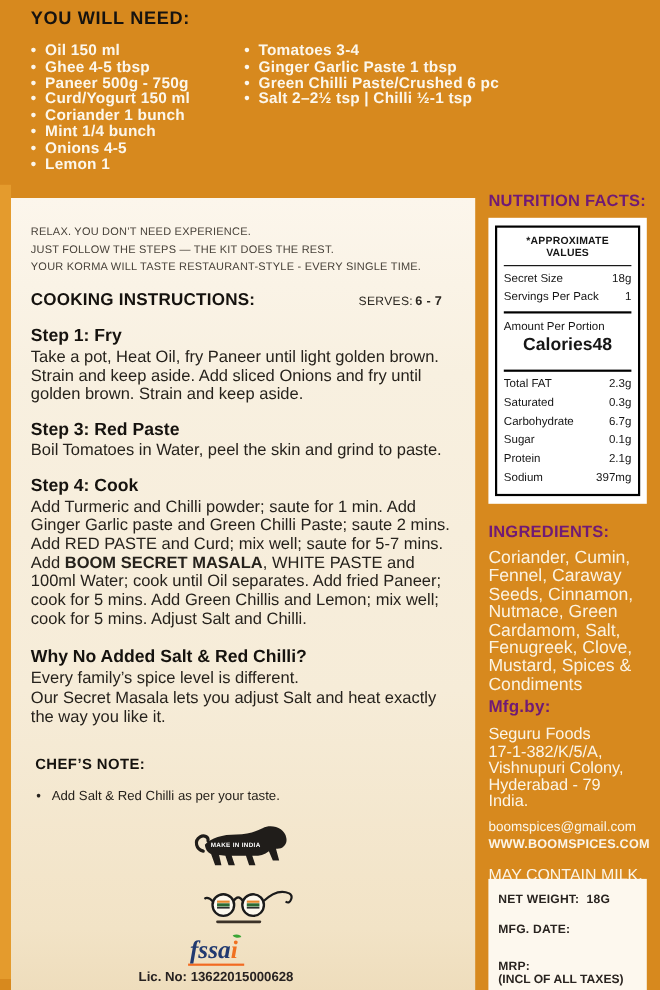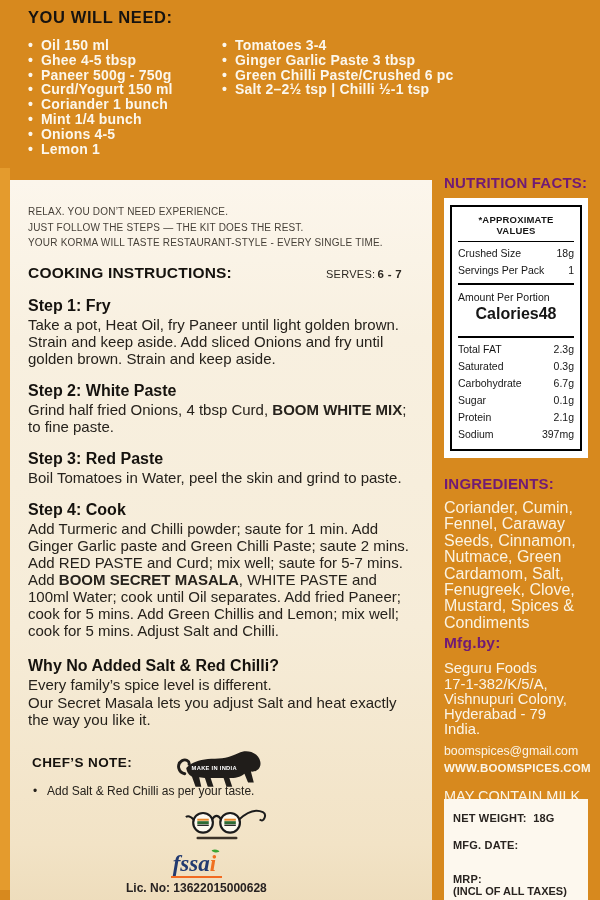--- a/index.html
+++ b/index.html
@@ -85,21 +85,21 @@
         <li>Ghee 4-5 tbsp</li>
         <li>Paneer 500g - 750g</li>
         <li>Curd/Yogurt 150 ml</li>
         <li>Coriander 1 bunch</li>
         <li>Mint 1/4 bunch</li>
         <li>Onions 4-5</li>
         <li>Lemon 1</li>
       </ul>
       <ul class="need-list">
         <li>Tomatoes 3-4</li>
-        <li>Ginger Garlic Paste 3 tbsp</li>
+        <li>Ginger Garlic Paste 1 tbsp</li>
         <li>Green Chilli Paste/Crushed 6 pc</li>
         <li>Salt 2–2½ tsp | Chilli ½-1 tsp</li>
       </ul>
     </div>
   </section>
 
   <div class="left-strip"></div>
 
   <main class="cream-panel">
     <div class="intro">
@@ -111,24 +111,20 @@
     <div class="cook-row">
       <span class="cook-title">COOKING INSTRUCTIONS:</span>
       <span class="serves"><span>SERVES:</span><b>6 - 7</b></span>
     </div>
 
     <div class="step">
       <h3>Step 1: Fry</h3>
       <p>Take a pot, Heat Oil, fry Paneer until light golden brown. Strain and keep aside. Add sliced Onions and fry until golden brown. Strain and keep aside.</p>
     </div>
 
-    <div class="step">
-      <h3>Step 2: White Paste</h3>
-      <p><span>Grind half fried Onions, 4 tbsp Curd, </span><b>BOOM WHITE MIX</b><span>; to fine paste.</span></p>
-    </div>
 
     <div class="step">
       <h3>Step 3: Red Paste</h3>
       <p>Boil Tomatoes in Water, peel the skin and grind to paste.</p>
     </div>
 
     <div class="step">
       <h3>Step 4: Cook</h3>
       <p><span>Add Turmeric and Chilli powder; saute for 1 min. Add Ginger Garlic paste and Green Chilli Paste; saute 2 mins. Add RED PASTE and Curd; mix well; saute for 5-7 mins. Add </span><b>BOOM SECRET MASALA</b><span>, WHITE PASTE and 100ml Water; cook until Oil separates. Add fried Paneer; cook for 5 mins. Add Green Chillis and Lemon; mix well; cook for 5 mins. Adjust Salt and Chilli.</span></p>
     </div>
@@ -170,21 +166,21 @@
       </div>
     </div>
   </main>
 
   <aside class="sidebar">
     <div class="nf-heading">NUTRITION FACTS:</div>
     <div class="nf-box">
       <div class="nf-inner">
         <div class="nf-approx">*APPROXIMATE VALUES</div>
         <div class="nf-row">
-            <span>Crushed Size</span>
+            <span>Secret Size</span>
             <span>18g</span>
           </div>
         <div class="nf-row">
             <span>Servings Per Pack</span>
             <span>1</span>
           </div>
         <div class="nf-sep"></div>
         <div class="nf-amount">Amount Per Portion</div>
         <div class="nf-cal">
             <span>Calories</span>

